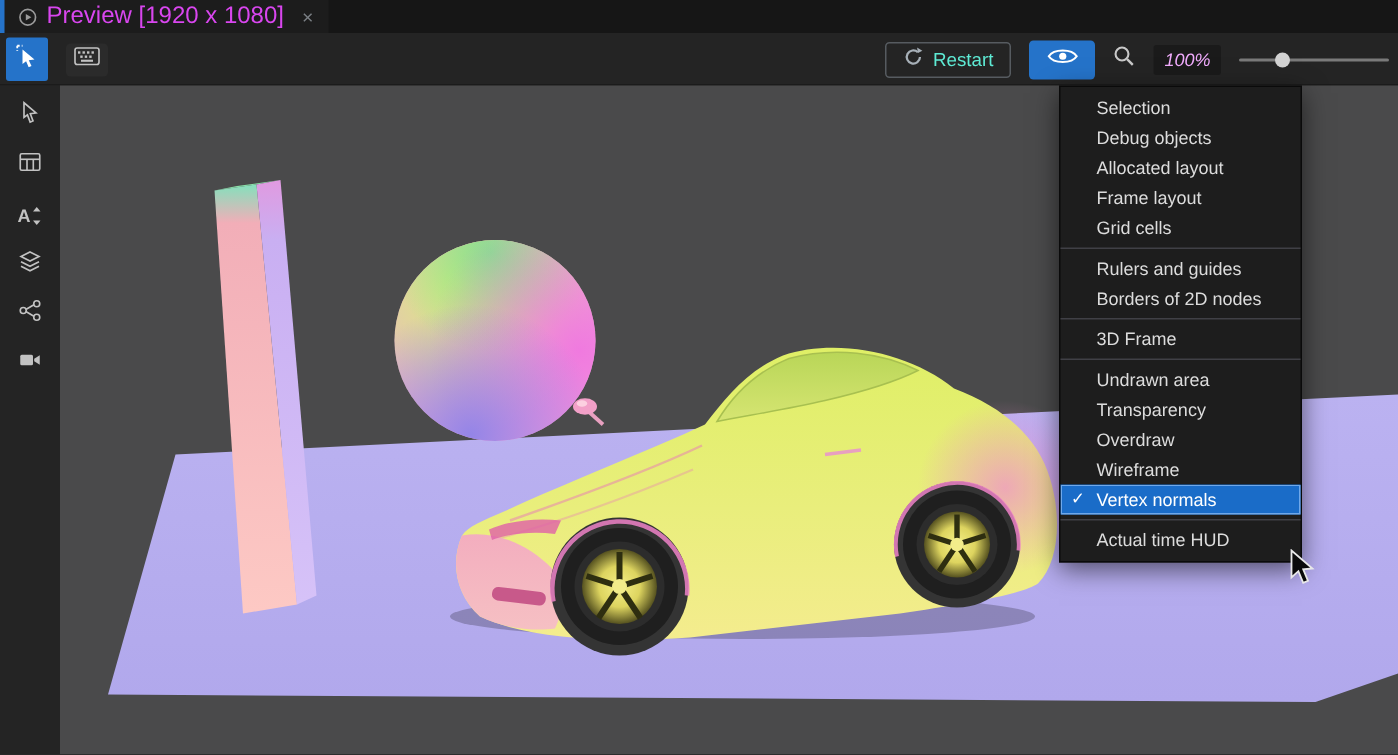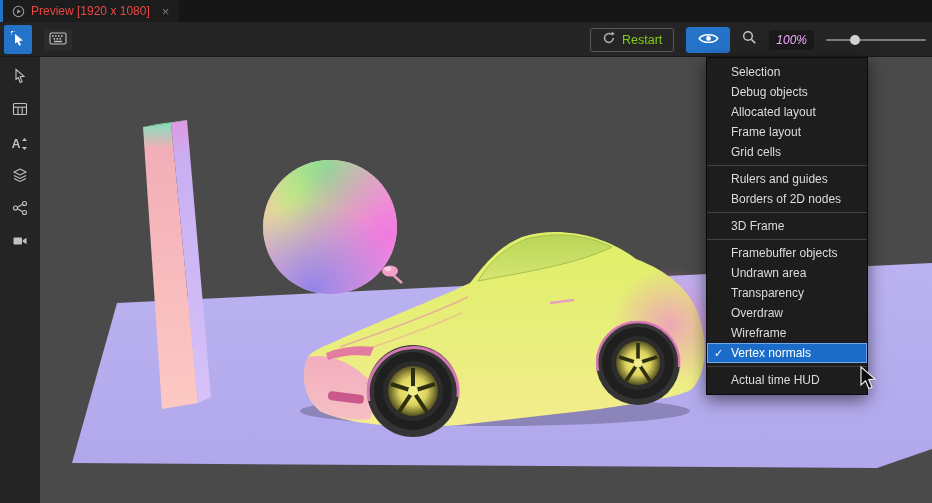--- a/index.html
+++ b/index.html
@@ -11,31 +11,31 @@
     --tabbar-bg:#161616;
   }
   *{margin:0;padding:0;box-sizing:border-box;}
   body{font-family:"Liberation Sans",sans-serif;background:#111;}
   #app{position:relative;width:932px;height:503px;overflow:hidden;background:var(--panel-bg);}
 
   
   .tabbar{position:absolute;left:0;top:0;width:932px;height:22px;background:var(--tabbar-bg);display:flex;align-items:center;}
   .tab-accent{position:absolute;left:0;top:0;width:3px;height:22px;background:var(--accent);}
   .tab{display:flex;align-items:center;gap:6px;padding:0 10px 0 12px;height:22px;background:#1c1c1c;}
-  .tab-title{font-size:12px;color:#ef4444;white-space:nowrap;}
+  .tab-title{font-size:16px;color:#d946ef;white-space:nowrap;}
   .tab-close{font-size:13px;color:#7a7f84;margin-left:6px;cursor:default;line-height:1;}
   .play-ic{display:flex;}
 
   
   .toolbar{position:absolute;left:0;top:22px;width:932px;height:35px;background:var(--panel-bg);border-bottom:1px solid #1b1b1b;}
   .tool-btn{position:absolute;display:flex;align-items:center;justify-content:center;border-radius:2px;}
   .sel-btn{left:4px;top:3px;width:28px;height:29px;background:var(--accent);}
   .kbd-btn{left:44px;top:7px;width:28px;height:22px;background:#2b2b2b;border-radius:3px;}
   .right-group{position:absolute;right:2px;top:0;height:35px;display:flex;align-items:center;gap:12px;padding-right:4px;}
-  .restart-btn{display:flex;align-items:center;gap:6px;height:24px;padding:0 11px;border:1px solid #565b60;border-radius:3px;color:#84cc16;font-size:12.5px;background:transparent;}
+  .restart-btn{display:flex;align-items:center;gap:6px;height:24px;padding:0 11px;border:1px solid #565b60;border-radius:3px;color:#5eead4;font-size:12.5px;background:transparent;}
   .eye-btn{width:44px;height:26px;background:var(--accent);border-radius:3px;display:flex;align-items:center;justify-content:center;}
   .zoom-box{background:#1a1a1a;border-radius:2px;padding:3px 7px;font-size:12px;color:#f0abfc;font-style:italic;}
   .slider{position:relative;width:100px;height:16px;}
   .slider .track{position:absolute;left:0;right:0;top:7px;height:2px;background:#7a7a7a;border-radius:1px;}
   .slider .handle{position:absolute;left:24px;top:3px;width:10px;height:10px;border-radius:50%;background:#d2d2d2;}
 
   
   .sidebar{position:absolute;left:0;top:57px;width:40px;height:446px;background:var(--panel-bg);display:flex;flex-direction:column;align-items:center;padding-top:4px;}
   .side-btn{width:34px;height:33px;display:flex;align-items:center;justify-content:center;border-radius:3px;}
   .ticon{position:relative;display:flex;align-items:center;color:#c2c2c2;font-size:12px;font-weight:bold;gap:1px;}
@@ -325,21 +325,20 @@
     <div class="mi"><span class="mi-label">Debug objects</span></div>
     <div class="mi"><span class="mi-label">Allocated layout</span></div>
     <div class="mi"><span class="mi-label">Frame layout</span></div>
     <div class="mi"><span class="mi-label">Grid cells</span></div>
     <div class="msep"></div>
     <div class="mi"><span class="mi-label">Rulers and guides</span></div>
     <div class="mi"><span class="mi-label">Borders of 2D nodes</span></div>
     <div class="msep"></div>
     <div class="mi"><span class="mi-label">3D Frame</span></div>
     <div class="msep"></div>
-    <div class="mi"><span class="mi-label">Framebuffer objects</span></div>
     <div class="mi"><span class="mi-label">Undrawn area</span></div>
     <div class="mi"><span class="mi-label">Transparency</span></div>
     <div class="mi"><span class="mi-label">Overdraw</span></div>
     <div class="mi"><span class="mi-label">Wireframe</span></div>
     <div class="mi checked">
       <span class="mi-check">✓</span>
       <span class="mi-label">Vertex normals</span>
     </div>
     <div class="msep"></div>
     <div class="mi"><span class="mi-label">Actual time HUD</span></div>

